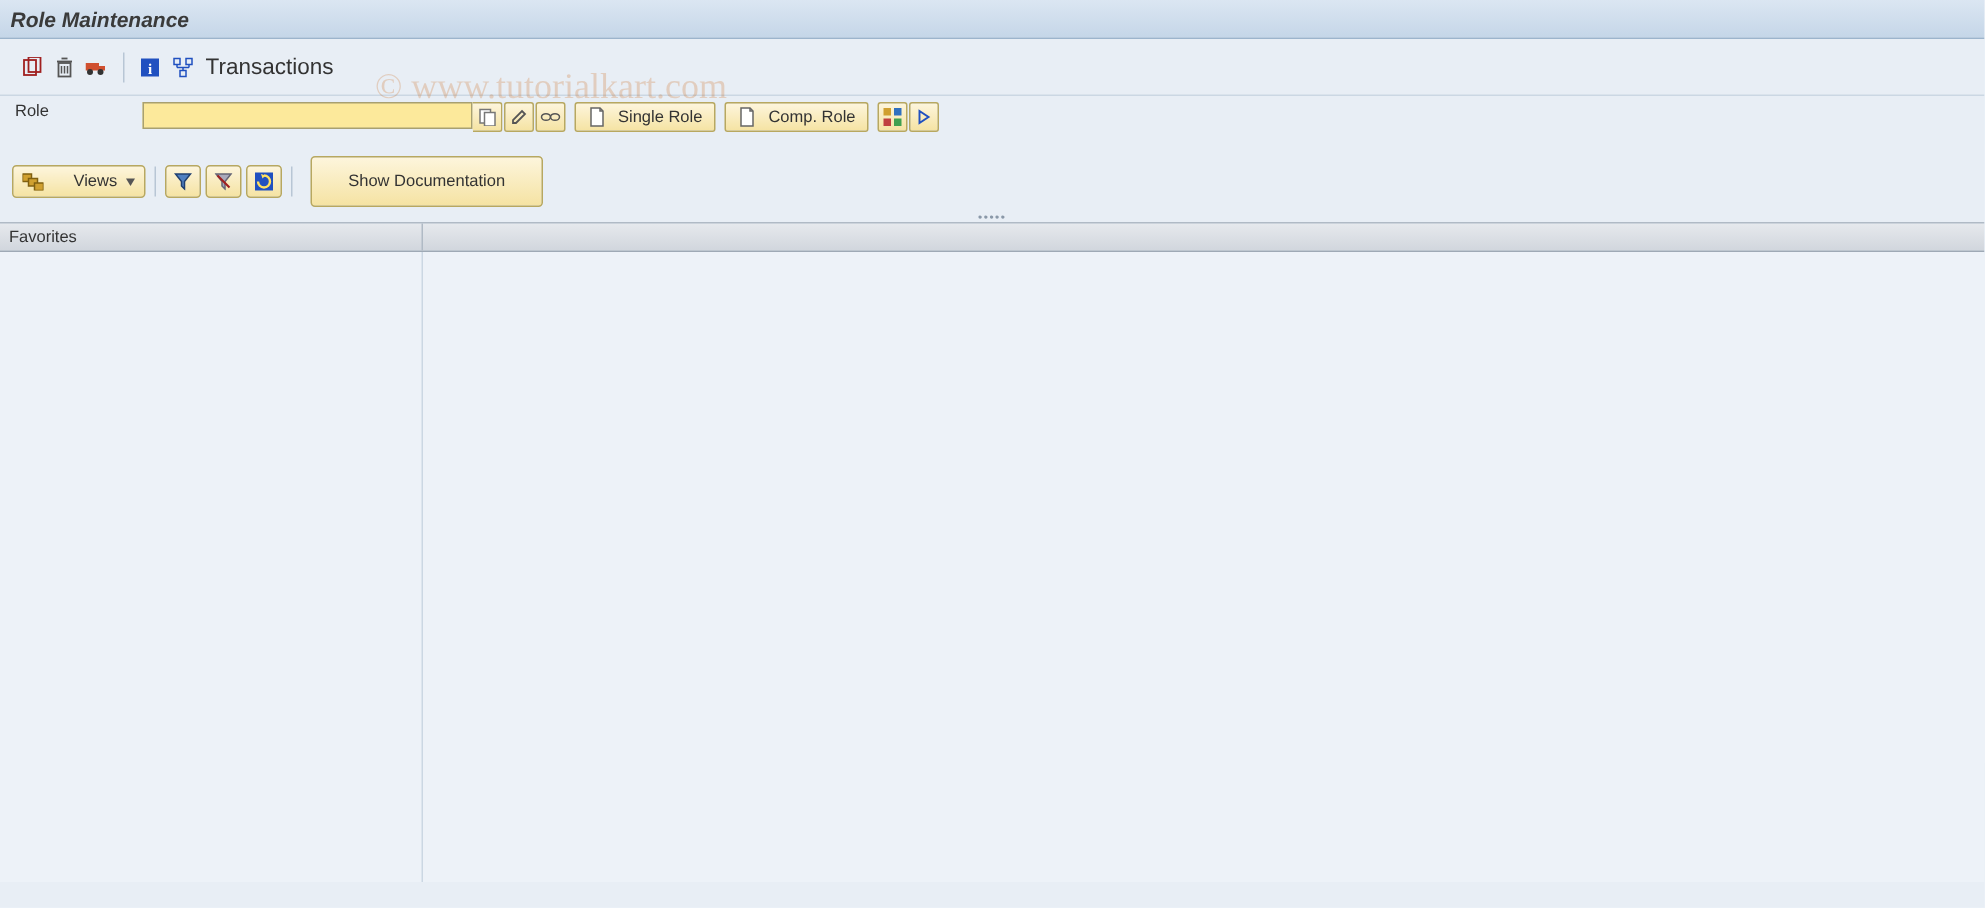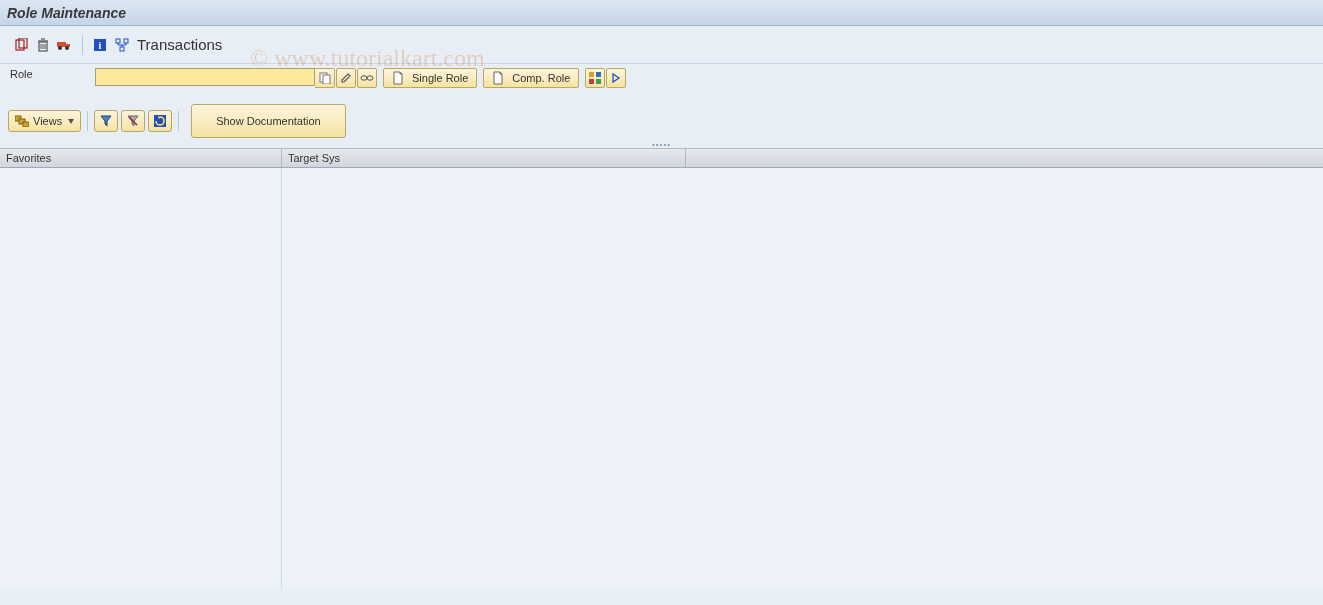--- a/index.html
+++ b/index.html
@@ -296,21 +296,21 @@
 
 </div>
 
 <div class="second-toolbar">
   <div class="yel-btn">
     <svg width="14" height="12">
         <rect x="0" y="1" width="6" height="5" fill="#d0a030" stroke="#806010"></rect>
         <rect x="4" y="4" width="6" height="5" fill="#d0a030" stroke="#806010"></rect>
         <rect x="8" y="7" width="6" height="5" fill="#d0a030" stroke="#806010"></rect>
       </svg>
-    <span style="margin:0 2px 0 4px;">Views</span>
+    <span style="margin:0 2px 0 20px;">Views</span>
     <span class="tri-down"></span>
   </div>
   <div class="mini-sep"></div>
   <div class="yel-btn sq">
     <svg width="12" height="12">
         <path d="M1 1 L11 1 L7 6 L7 11 L5 9 L5 6 Z" fill="#5080c0" stroke="#204070"></path>
       </svg>
   </div>
   <div class="yel-btn sq">
     <svg width="12" height="12">
@@ -328,20 +328,19 @@
   <div class="mini-sep"></div>
   <div class="yel-btn wide">
     <span>Show Documentation</span>
   </div>
 </div>
 
 <div class="grip">•••••</div>
 
 <div class="grid-header">
   <div class="gh-cell gh1">Favorites</div>
-  <div class="gh-cell gh3">Target Sys</div>
   <div class="gh-cell gh4"></div>
 </div>
 
 <div class="grid-body">
   <div class="gb-col gb1"></div>
   <div class="gb-rest"></div>
 </div>
 
 </body></html>

